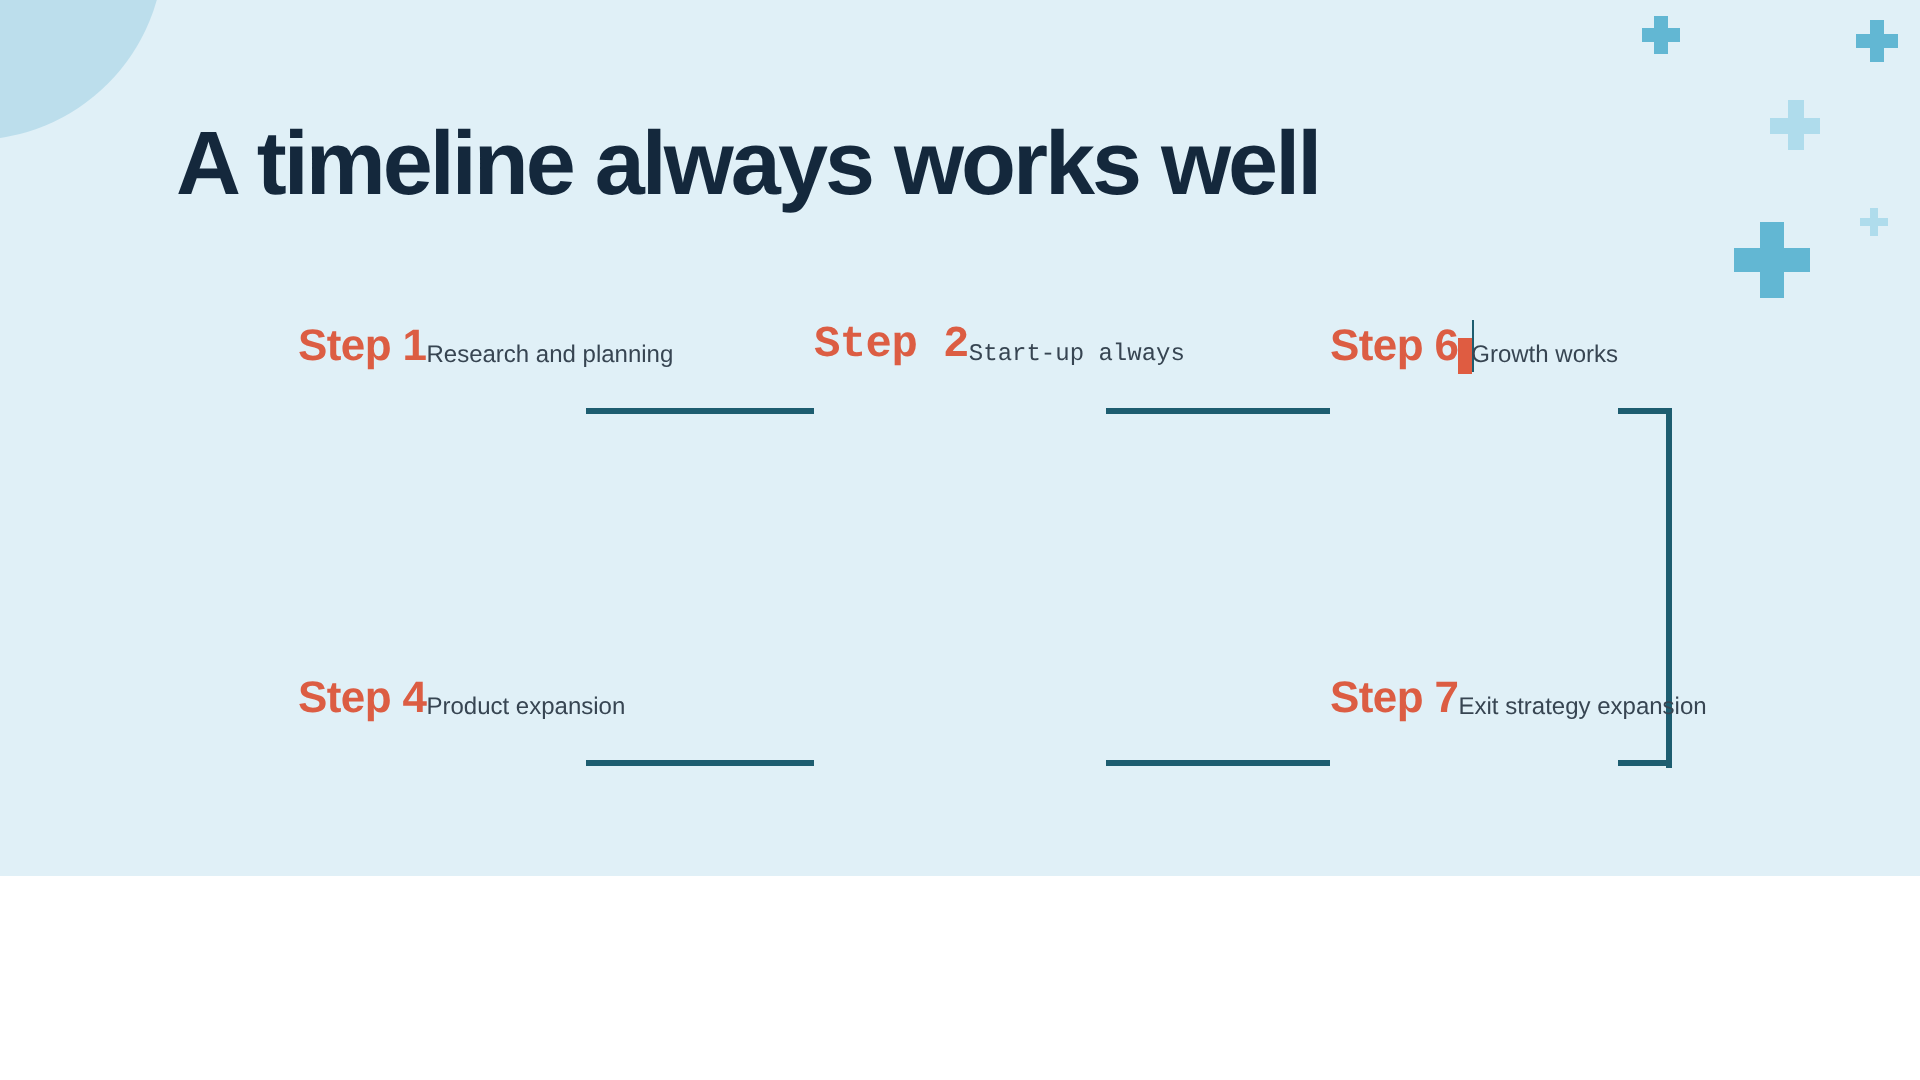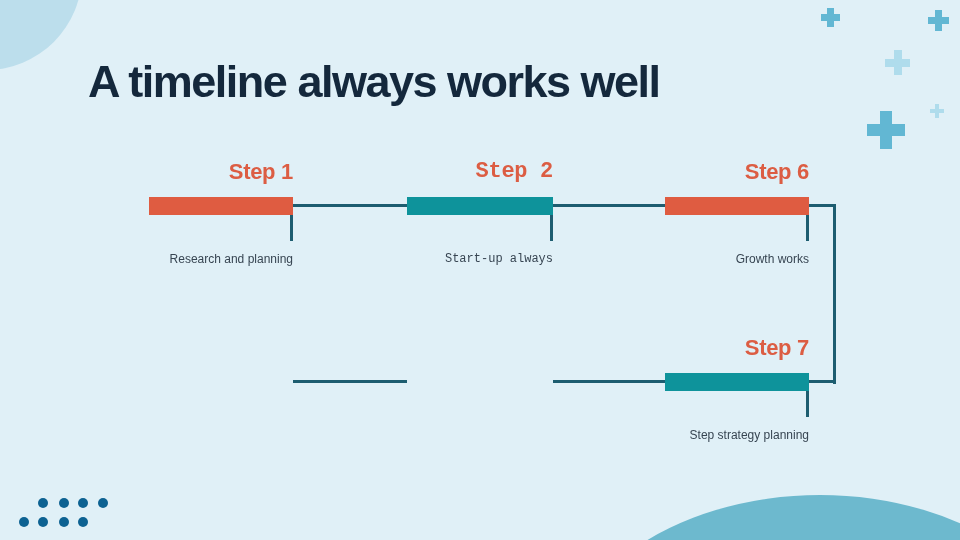--- a/index.html
+++ b/index.html
@@ -1,17 +1,17 @@
 <!DOCTYPE html>
 <html style="--background: #E0F0F7; --title_text: #14283C; --step_heading: #DC5D43; --bar_orange: #DF5C41; --bar_teal: #0E939B; --connector_line: #1D5D70; --label_text: #374552; --dots: #0D6292; --blob: #6DB9CE; --plus_dark: #62B7D3; --plus_light: #AFDCEC; --corner_circle: #BCDEEC;"><head>
 <meta charset="utf-8">
 <style>
   html,body{margin:0;padding:0;}
   body{width:960px;height:540px;overflow:hidden;font-family:"Liberation Sans",sans-serif;}
-  .slide{position:relative;width:960px;height:540px;background:var(--background,#E0F0F7);overflow:hidden;}
+  .slide{position:relative;width:960px;height:438px;background:var(--background,#E0F0F7);overflow:hidden;}
 
   
   .corner-circle{position:absolute;left:-110px;top:-122px;width:192px;height:192px;border-radius:50%;
     background:var(--corner_circle,#BCDEEC);}
   .blob{position:absolute;left:550px;top:495px;width:540px;height:390px;border-radius:50%;
     background:var(--blob,#6DB9CE);}
   .plus{position:absolute;}
   .plus::before{content:"";position:absolute;left:0;top:34%;width:100%;height:32.5%;background:currentColor;}
   .plus::after{content:"";position:absolute;top:0;left:34%;height:100%;width:32.5%;background:currentColor;}
   .plus-dark{color:var(--plus_dark,#62B7D3);}
@@ -21,21 +21,21 @@
   .p3{left:885px;top:50px;width:25px;height:25px;}
   .p4{left:930px;top:104px;width:14px;height:14px;}
   .p5{left:867px;top:111px;width:38px;height:38px;}
   .dot{position:absolute;width:10px;height:10px;border-radius:50%;background:var(--dots,#0D6292);}
 
   
   .title{position:absolute;left:88px;top:58px;margin:0;font-size:45px;line-height:48px;
     font-weight:800;letter-spacing:-1.5px;color:var(--title_text,#14283C);white-space:nowrap;}
 
   
-  .step{position:absolute;width:144px;display:flex;flex-direction:column;align-items:flex-end;}
+  .step{position:absolute;width:144px;display:flex;flex-direction:row;align-items:center;}
   .col1{left:149px;} .col2{left:407px;width:146px;font-family:Liberation Mono, monospace;} .col3{left:665px;}
   .row1{top:158px;} .row2{top:334px;}
   .step-heading{font-size:22px;line-height:28px;font-weight:800;letter-spacing:-0.3px;
     color:var(--step_heading,#DC5D43);white-space:nowrap;}
   .step-bar{margin-top:11px;height:18px;width:100%;}
   .step-bar[data-color="orange"]{background:var(--bar_orange,#DF5C41);}
   .step-bar[data-color="teal"]{background:var(--bar_teal,#0E939B);}
   .step-tick{width:3px;height:26px;background:var(--connector_line,#1D5D70);}
   .step-label{margin-top:9px;font-size:12px;line-height:18px;color:var(--label_text,#374552);white-space:nowrap;}
 
@@ -95,20 +95,26 @@
     <div class="step-tick"></div>
     <div class="step-label">Start-up always</div>
   </div>
   <div class="step col3 row1">
     <div class="step-heading">Step 6</div>
     <div class="step-bar" data-color="orange"></div>
     <div class="step-tick"></div>
     <div class="step-label">Growth works</div>
   </div>
 
+  <div class="step col1 row2">
+    <div class="step-heading">Step 4</div>
+    <div class="step-bar" data-color="teal"></div>
+    <div class="step-tick"></div>
+    <div class="step-label">Product expansion</div>
+  </div>
   <div class="step col3 row2">
     <div class="step-heading">Step 7</div>
     <div class="step-bar" data-color="teal"></div>
     <div class="step-tick"></div>
-    <div class="step-label">Step strategy planning</div>
+    <div class="step-label">Exit strategy expansion</div>
   </div>
 
 </div>
 
 </body></html>

